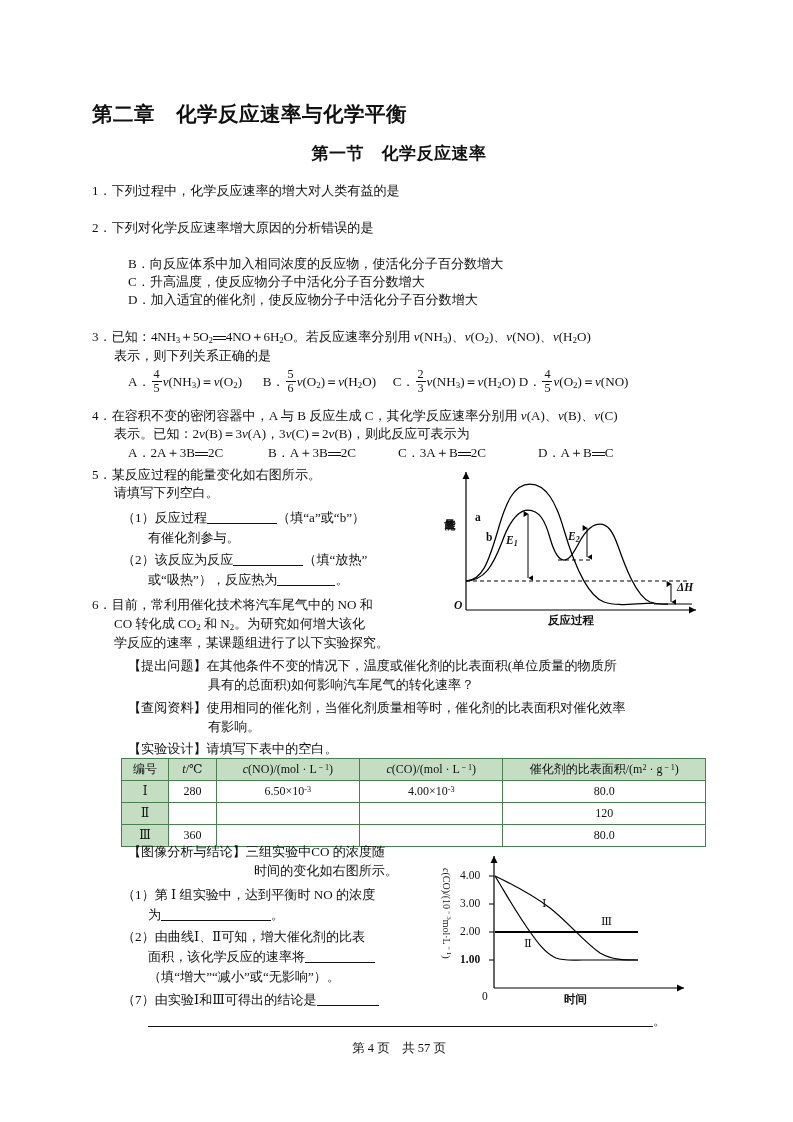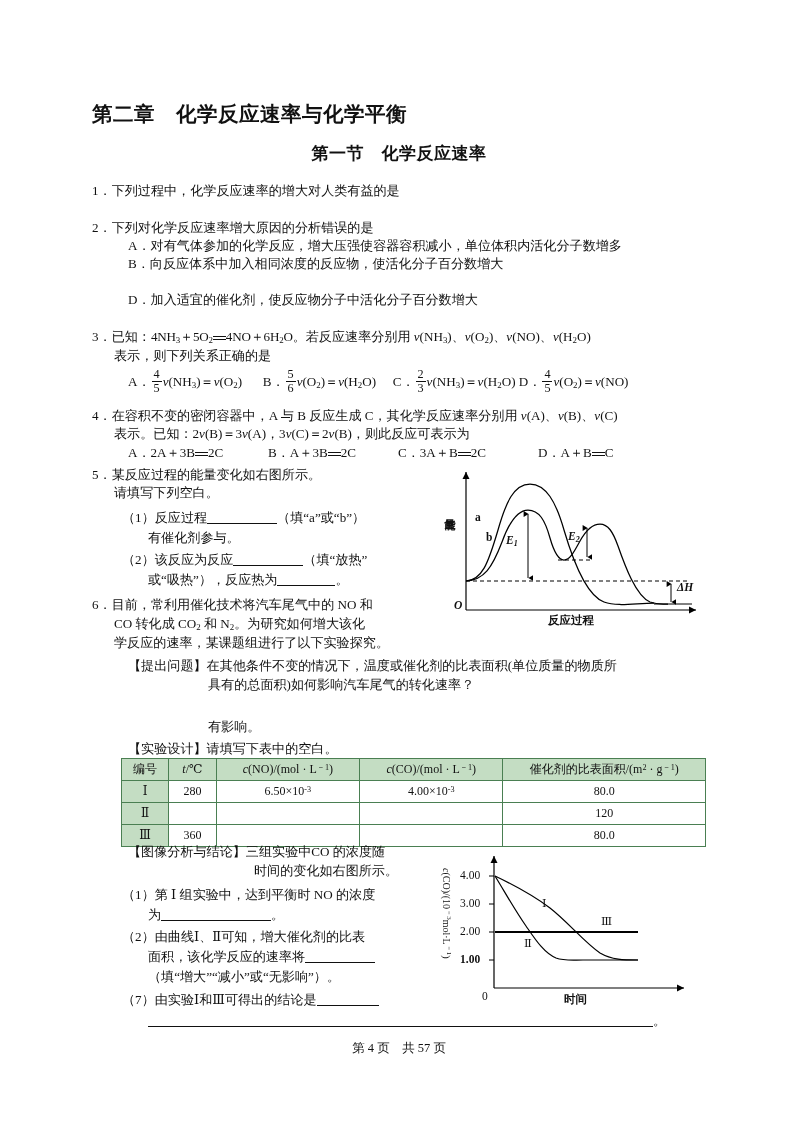--- a/index.html
+++ b/index.html
@@ -156,22 +156,22 @@
   <div class="chapter-title">第二章　化学反应速率与化学平衡</div>
   <div class="section-title">第一节　化学反应速率</div>
 
   <div class="q" style="left:0; top:182px;">
     <span class="num">1．</span><span>下列过程中，化学反应速率的增大对人类有益的是</span>
   </div>
 
   <div class="q" style="left:0; top:219px;">
     <span class="num">2．</span><span>下列对化学反应速率增大原因的分析错误的是</span>
   </div>
-  <div class="q" style="left:36px; top:237px;">A．对有气体参加的化学反应，增大压强使容器容积减小，单位体积内活化分子数增多</div>
   <div class="q" style="left:36px; top:255px;">B．向反应体系中加入相同浓度的反应物，使活化分子百分数增大</div>
+  <div class="q" style="left:36px; top:273px;">C．升高温度，使反应物分子中活化分子百分数增大</div>
   <div class="q" style="left:36px; top:291px;">D．加入适宜的催化剂，使反应物分子中活化分子百分数增大</div>
 
   <div class="q" style="left:0; top:328px;">
     <span class="num">3．</span><span>已知：</span><span class="eq">4NH<sub>3</sub>＋5O<sub>2</sub><span class="dbond"></span>4NO＋6H<sub>2</sub>O</span><span>。若反应速率分别用 <span class="ital">v</span>(NH<sub>3</sub>)、<span class="ital">v</span>(O<sub>2</sub>)、<span class="ital">v</span>(NO)、<span class="ital">v</span>(H<sub>2</sub>O)</span>
   </div>
   <div class="q" style="left:22px; top:347px;">表示，则下列关系正确的是</div>
 
   <div class="q" style="left:36px; top:368px;">
     <span><span>A．</span><span class="frac"><span class="n">4</span><span class="d">5</span></span><span class="ital">v</span>(NH<sub>3</sub>)＝<span class="ital">v</span>(O<sub>2</sub>)</span>
     <span style="display:inline-block;width:14px"></span>
@@ -212,20 +212,23 @@
   <div class="q" style="left:22px; top:615px;">
     <span>CO 转化成 CO<sub>2</sub> 和 N<sub>2</sub>。为研究如何增大该化</span>
   </div>
   <div class="q" style="left:22px; top:634px;">学反应的速率，某课题组进行了以下实验探究。</div>
 
   <div class="q" style="left:36px; top:657px;">
     <span>【提出问题】</span><span>在其他条件不变的情况下，温度或催化剂的比表面积(单位质量的物质所</span>
   </div>
   <div class="q" style="left:116px; top:676px;">具有的总面积)如何影响汽车尾气的转化速率？</div>
 
+  <div class="q" style="left:36px; top:699px;">
+    <span>【查阅资料】</span><span>使用相同的催化剂，当催化剂质量相等时，催化剂的比表面积对催化效率</span>
+  </div>
   <div class="q" style="left:116px; top:718px;">有影响。</div>
 
   <div class="q" style="left:36px; top:740px;">
     <span>【实验设计】</span><span>请填写下表中的空白。</span>
   </div>
 
   <table class="tbl">
     <thead>
       <tr>
         <td class="idx">编号</td>

